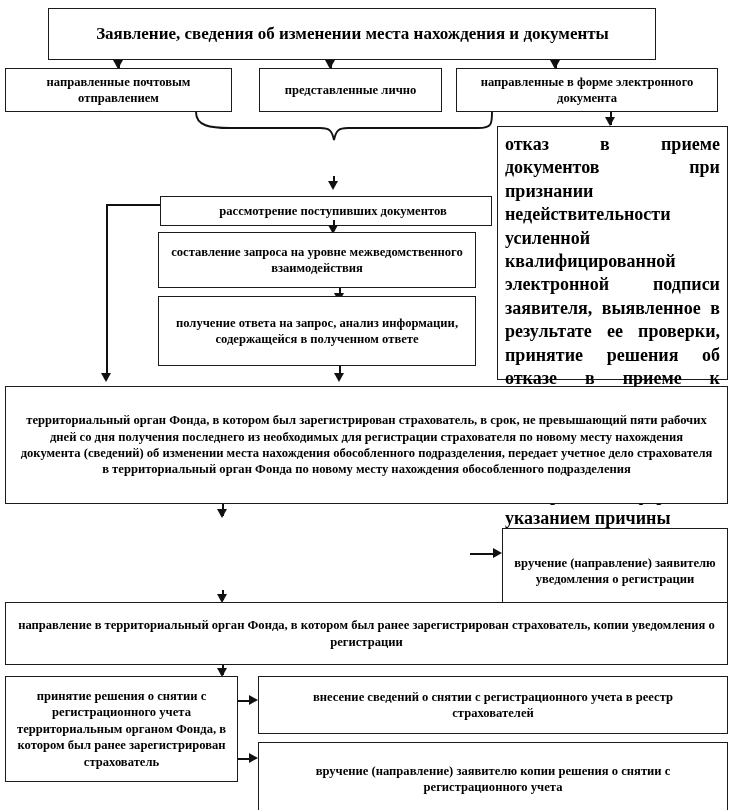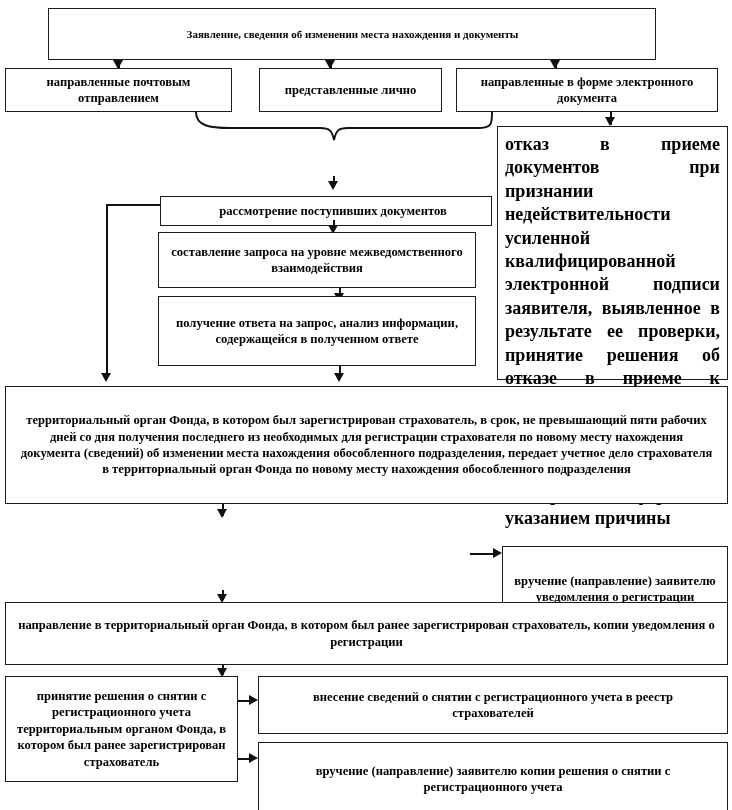--- a/index.html
+++ b/index.html
@@ -32,21 +32,21 @@
   }
   .box.just {
     display: block;
     text-align: justify;
     text-align-last: left;
     font-weight: 700;
   }
   .box.just .inner {
     display: block;
   }
-  .t13 { font-size: 11px; padding-left: 7px; }
+  .t13 { font-size: 17px; padding-left: 7px; }
   .t12 { font-size: 18px; }
   .t125 { font-size: 12.6px; }
 
   
   .vline {
     position: absolute;
     background: #111111;
     width: 2px;
   }
   .hline {
@@ -151,21 +151,21 @@
     <span>территориальный орган Фонда, в котором был зарегистрирован страхователь, в срок, не превышающий пяти рабочих дней со дня получения последнего из необходимых для регистрации страхователя по новому месту нахождения документа (сведений) об изменении места нахождения обособленного подразделения, передает учетное дело страхователя в территориальный орган Фонда по новому месту нахождения обособленного подразделения</span>
   </div>
 
   <div class="vline" style="left:222px; top:504px; height:12px;"></div>
   <div class="arrow-down" style="left:217px; top:509px;"></div>
 
 
   <div class="hline" style="left:470px; top:553px; width:25px;"></div>
   <div class="arrow-right" style="left:493px; top:548px;"></div>
 
-  <div class="box t125" style="left:502px; top:546px; width:226px; height:86px;">
+  <div class="box t125" style="left:502px; top:528px; width:226px; height:86px;">
     <span>вручение (направление) заявителю уведомления о регистрации</span>
   </div>
 
   <div class="vline" style="left:222px; top:590px; height:10px;"></div>
   <div class="arrow-down" style="left:217px; top:594px;"></div>
 
   <div class="box t125" style="left:5px; top:602px; width:723px; height:63px; padding:5px 8px;">
     <span>направление в территориальный орган Фонда, в котором был ранее зарегистрирован страхователь, копии уведомления о регистрации</span>
   </div>
 

